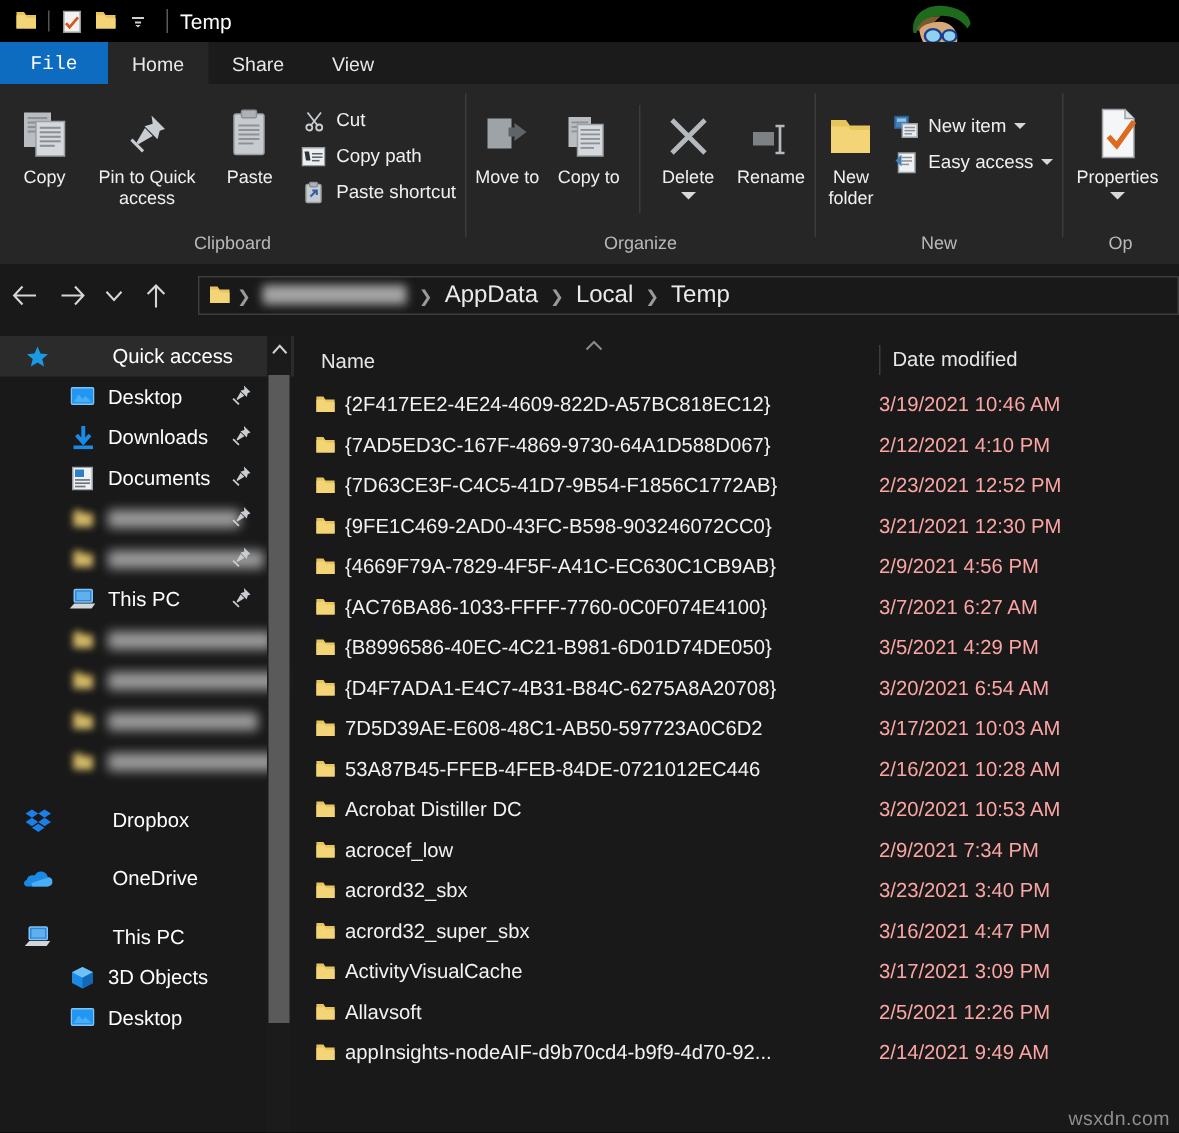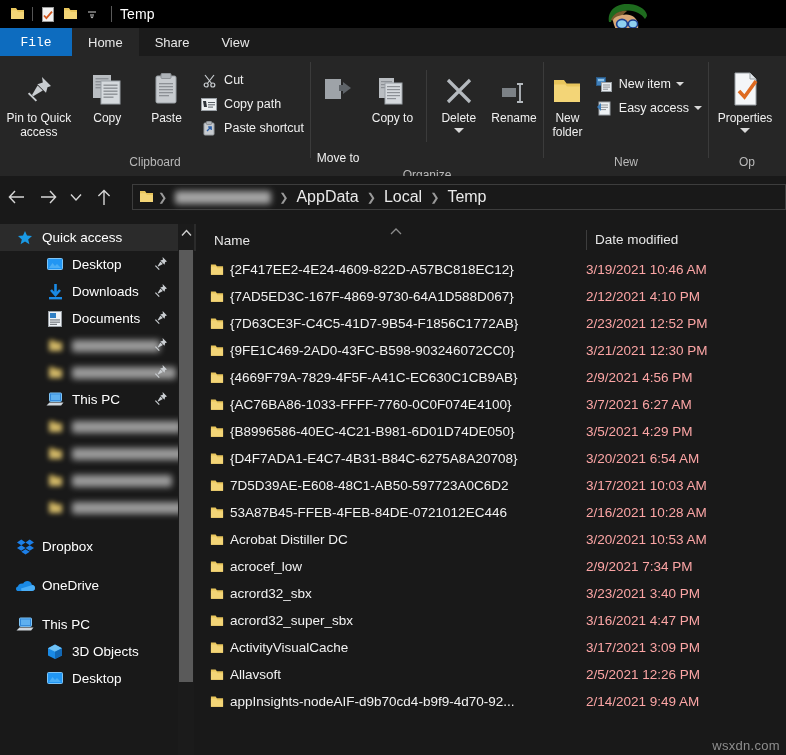--- a/index.html
+++ b/index.html
@@ -60,21 +60,21 @@
             background:#bdbdbd; filter:blur(3.2px); opacity:.85; vertical-align:middle; }
 
   
   .sidebar { position:absolute; top:224px; left:0; width:196px; height:531px; background:#191919; overflow:hidden; }
   .side-item { position:relative; height:27px; display:flex; align-items:center; padding-left:24px; }
   .side-item.sel { background:#2b2b2b; }
   .side-item .ic { width:22px; height:18px; display:flex; align-items:center; justify-content:center; margin-right:6px; }
   .side-item .lb { color:#ffffff; font-size:13.5px; white-space:nowrap; }
   .side-item .pin { position:absolute; right:28px; top:5px; }
   .side-item.indent { padding-left:44px; }
-  .side-item.root { padding-left:14px; }
+  .side-item.root { padding-left:14px;gap:33px; }
   .side-blur .lb-blur { height:12px; border-radius:2px; background:#c6c6c6; filter:blur(3.4px); opacity:.75; }
   .side-blur .ic-blur { filter:blur(2.6px); opacity:.85; }
   .side-gap { height:12px; }
   .side-scroll { position:absolute; left:178px; top:224px; width:16px; height:531px; background:#1b1b1b; }
   .side-scroll .up { position:absolute; top:0; left:0; width:16px; height:18px; color:#cfcfcf; font-size:10px;
                       display:flex; align-items:center; justify-content:center; }
   .side-thumb { position:absolute; left:1px; top:26px; width:14px; height:432px; background:#5a5a5a; }
 
   
   .listhead { position:absolute; top:224px; left:196px; width:590px; height:32px; background:#191919; display:flex; align-items:center; }
@@ -143,50 +143,50 @@
     <div class="tab active">Home</div>
     <div class="tab">Share</div>
     <div class="tab">View</div>
   </div>
 
   <div class="ribbon">
     <div class="rb-groups">
 
       <div class="rb-group" style="width:310px;">
         <div class="rb-group-body">
-          <div class="rb-big" style="width:84px;">
-            <div class="gi">
-              <svg width="30" height="32" viewBox="0 0 30 32">
-                  <g fill="#c9cdd1">
-                    <path d="M18 3l9 9-3.5 1.2-1.5 5.6-8.6-8.6 5.4-1.7z"></path>
-                    <path d="M13.6 11.4l5.2 5.2-9.6 5.6-1.2-1.2z"></path>
-                    <rect x="3" y="22" width="11" height="2" transform="rotate(45 8.5 23)"></rect>
-                  </g>
-                </svg>
-            </div>
-            <div class="lb">Pin to Quick access</div>
-          </div>
           <div class="rb-big">
             <div class="gi">
               <svg width="34" height="34" viewBox="0 0 34 34">
                   <rect x="3" y="3" width="18" height="23" fill="#b9bdc1"></rect>
                   <rect x="5.5" y="6" width="13" height="1.4" fill="#8d9196"></rect>
                   <rect x="5.5" y="9" width="13" height="1.4" fill="#8d9196"></rect>
                   <rect x="5.5" y="12" width="13" height="1.4" fill="#8d9196"></rect>
                   <rect x="5.5" y="15" width="13" height="1.4" fill="#8d9196"></rect>
                   <rect x="11" y="9" width="19" height="23" fill="#d5d9dd" stroke="#9aa0a5"></rect>
                   <rect x="13.5" y="12.5" width="14" height="1.4" fill="#8d9196"></rect>
                   <rect x="13.5" y="15.5" width="14" height="1.4" fill="#8d9196"></rect>
                   <rect x="13.5" y="18.5" width="14" height="1.4" fill="#8d9196"></rect>
                   <rect x="13.5" y="21.5" width="14" height="1.4" fill="#8d9196"></rect>
                   <rect x="13.5" y="24.5" width="10" height="1.4" fill="#8d9196"></rect>
                 </svg>
             </div>
             <div class="lb">Copy</div>
           </div>
+          <div class="rb-big" style="width:84px;">
+            <div class="gi">
+              <svg width="30" height="32" viewBox="0 0 30 32">
+                  <g fill="#c9cdd1">
+                    <path d="M18 3l9 9-3.5 1.2-1.5 5.6-8.6-8.6 5.4-1.7z"></path>
+                    <path d="M13.6 11.4l5.2 5.2-9.6 5.6-1.2-1.2z"></path>
+                    <rect x="3" y="22" width="11" height="2" transform="rotate(45 8.5 23)"></rect>
+                  </g>
+                </svg>
+            </div>
+            <div class="lb">Pin to Quick access</div>
+          </div>
           <div class="rb-big">
             <div class="gi">
               <svg width="30" height="34" viewBox="0 0 30 34">
                   <rect x="5" y="4" width="20" height="27" rx="1.5" fill="#c7cbcf" stroke="#9aa0a5"></rect>
                   <rect x="10" y="1.5" width="10" height="5" rx="1" fill="#aeb3b8" stroke="#8d9196"></rect>
                   <rect x="8" y="11" width="14" height="1.3" fill="#8d9196"></rect>
                   <rect x="8" y="14" width="14" height="1.3" fill="#8d9196"></rect>
                   <rect x="8" y="17" width="14" height="1.3" fill="#8d9196"></rect>
                   <rect x="8" y="20" width="14" height="1.3" fill="#8d9196"></rect>
                   <rect x="8" y="23" width="10" height="1.3" fill="#8d9196"></rect>
@@ -231,21 +231,21 @@
             </div>
           </div>
         </div>
         <div class="rb-group-label">Clipboard</div>
       </div>
 
       <div class="rb-sep"></div>
 
       <div class="rb-group" style="width:232px;">
         <div class="rb-group-body">
-          <div class="rb-big" style="width:58px;gap:40px;">
+          <div class="rb-big" style="width:58px;">
             <div class="gi">
               <svg width="34" height="30" viewBox="0 0 34 30">
                   <path d="M4 3h16v20H4z" fill="#9ea3a8"></path>
                   <path d="M18 9h8v6h-8z" fill="#5f6469"></path>
                   <path d="M30 12l-8-6v12z" fill="#5f6469"></path>
                 </svg>
             </div>
             <div class="lb">Move to</div>
           </div>
           <div class="rb-big" style="width:58px;">

